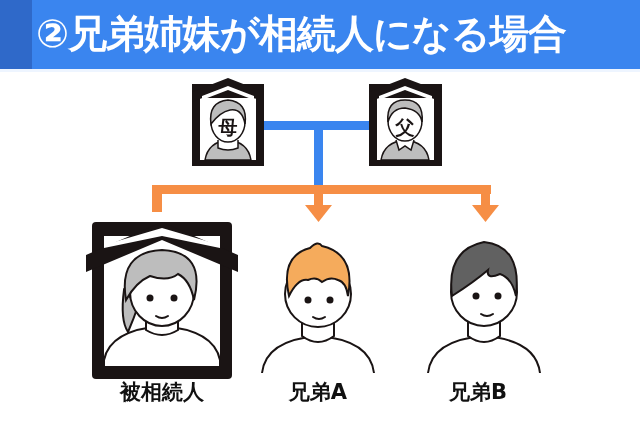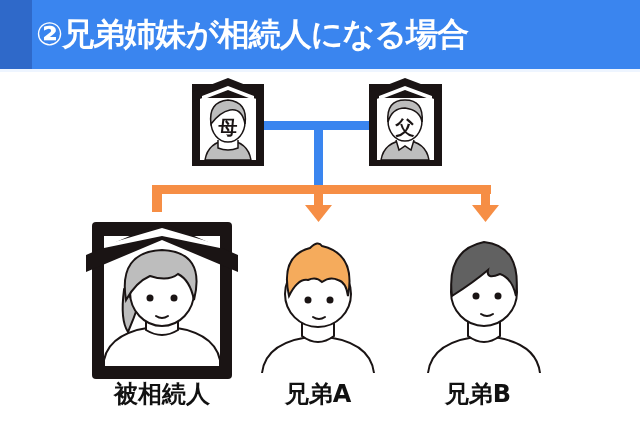--- a/index.html
+++ b/index.html
@@ -2,23 +2,23 @@
 <html><head>
 <meta charset="utf-8">
 <style>
   html, body { margin:0; padding:0; }
   body { width:640px; height:427px; background:#ffffff; position:relative; overflow:hidden;
          font-family:"DejaVu Sans","Liberation Sans",sans-serif; }
   .header { position:absolute; left:0; top:0; width:640px; height:69px; background:#3a85ef; }
   .header-strip { position:absolute; left:0; top:0; width:32px; height:69px; background:#2f69c9; }
   .header-line { position:absolute; left:0; top:69px; width:640px; height:3px; background:#eef5ff; }
   .title { position:absolute; left:36px; top:8px; height:52px; line-height:52px; color:#ffffff;
-           font-size:32px; font-weight:bold; letter-spacing:-1px; white-space:nowrap; }
+           font-size:39px; font-weight:bold; letter-spacing:-1px; white-space:nowrap; }
   svg.diagram { position:absolute; left:0; top:0; }
-  .label { position:absolute; top:378px; font-size:24px; font-weight:bold; color:#111;
+  .label { position:absolute; top:378px; font-size:21px; font-weight:bold; color:#111;
            text-align:center; white-space:nowrap; }
 </style>
 </head>
 <body>
 
 <div class="header"></div>
 <div class="header-strip"></div>
 <div class="header-line"></div>
 <div class="title">②兄弟姉妹が相続人になる場合</div>
 

